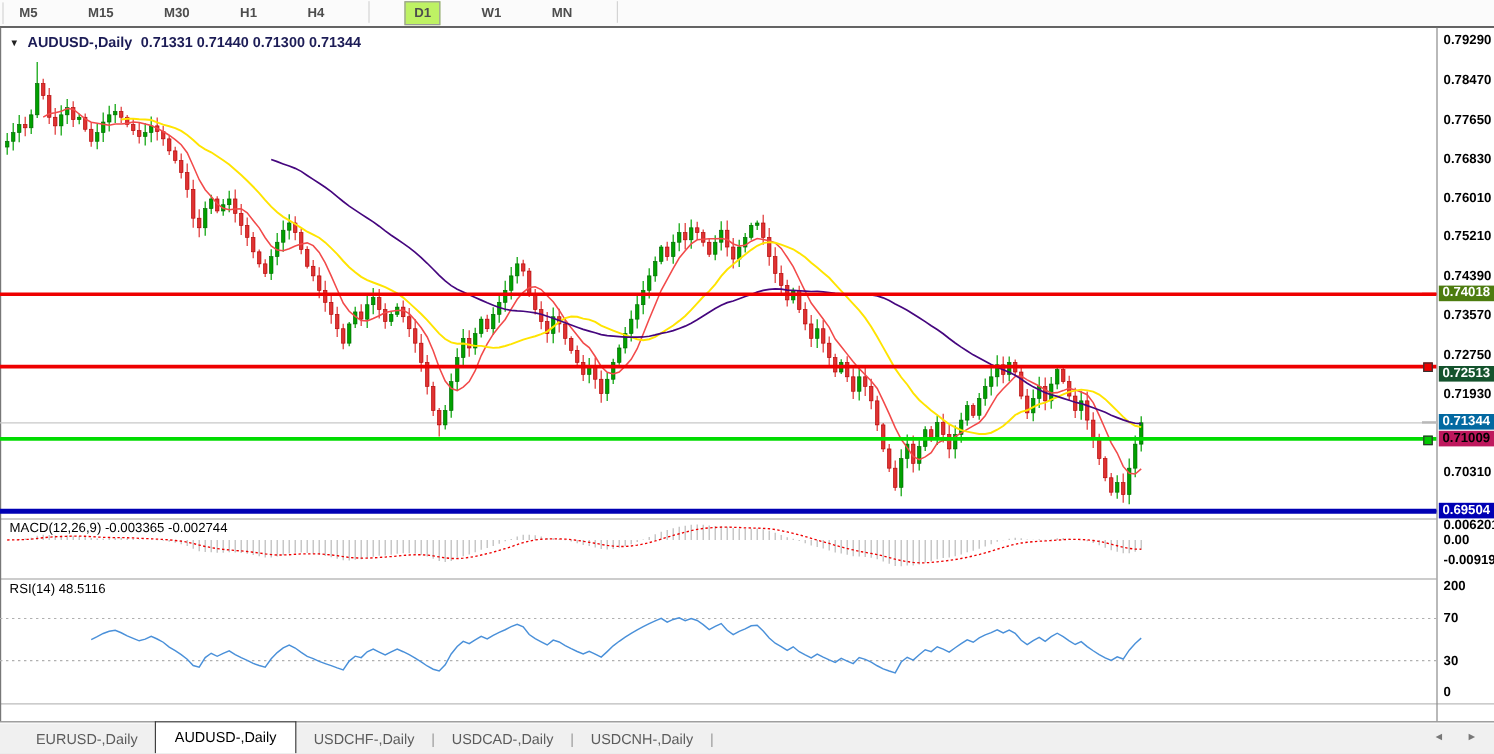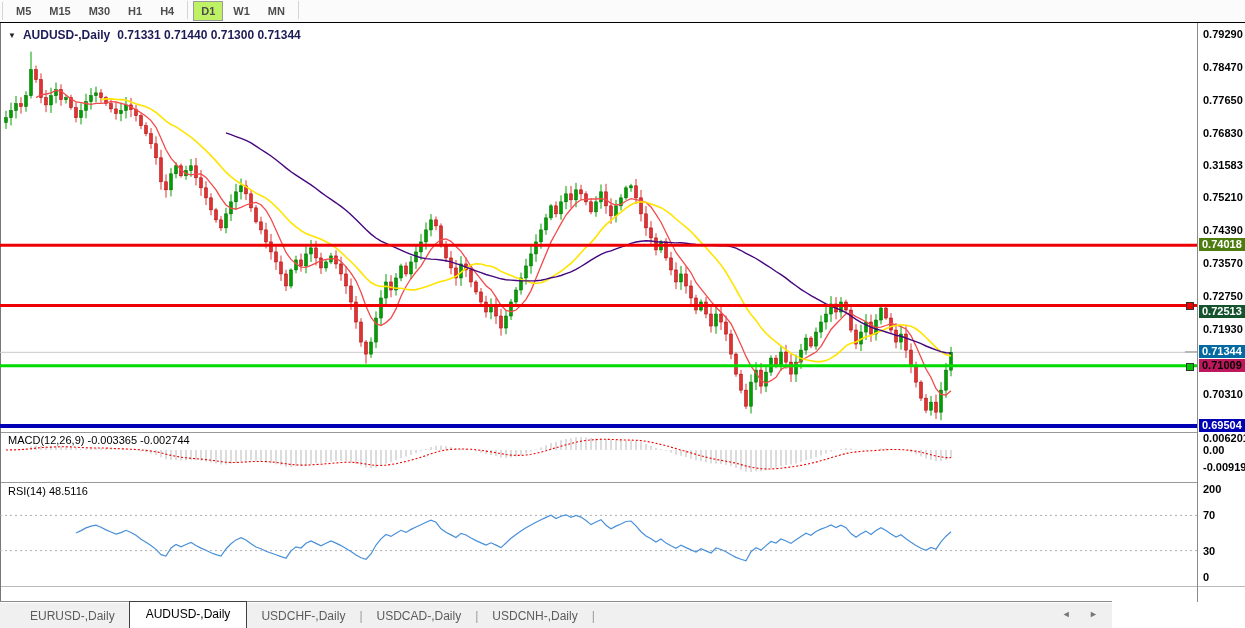--- a/index.html
+++ b/index.html
@@ -21,37 +21,37 @@
   svg.layer{position:absolute;left:0;top:0;}
   
   .axlabel{position:absolute;left:1203px;font-size:11px;font-weight:700;color:#000;
            white-space:nowrap;line-height:12px;}
   .badge{position:absolute;left:1199px;height:13px;font-size:11px;font-weight:700;
          padding:0 3px;line-height:13px;white-space:nowrap;}
   .sublabel{position:absolute;font-size:11px;color:#000;white-space:nowrap;line-height:12px;}
   .datelabel{position:absolute;font-size:11px;font-weight:600;color:#111;white-space:nowrap;top:0;}
   .dateaxis{position:absolute;left:0;top:586px;width:1245px;height:15px;background:#fff;}
   
-  .tabbar{position:absolute;left:0;top:601px;width:1112px;height:27px;background:#f0f0f0;
+  .tabbar{position:absolute;left:0;top:601px;width:1245px;height:27px;background:#f0f0f0;
           border-top:1px solid #8a8a8a;box-shadow:inset 0 1px 0 #ffffff;
           display:flex;align-items:center;}
   .tab{font-size:12px;color:#5c5c5c;padding:4px 14px;white-space:nowrap;cursor:default;}
   .tab.active{background:#ffffff;color:#000;border:1px solid #404040;border-bottom:none;
               padding:5px 16px 7px 16px;margin-top:-2px;font-weight:400;}
   .tabsep{color:#9a9a9a;font-size:12px;}
   .tabarrows{position:absolute;right:6px;top:7px;font-size:9px;color:#777;letter-spacing:8px;cursor:default;}
 </style>
 </head>
 <body>
 
 <div class="screen">
 
   <div class="toolbar">
     <div class="tbsep" style="margin-left:2px;"></div>
-    <span id="tf-slot" style="display:flex;">
+    <span id="tf-slot" style="display:flex;gap:24px;">
         <span class="tfbtn">M5</span>
         <span class="tfbtn">M15</span>
         <span class="tfbtn">M30</span>
         <span class="tfbtn">H1</span>
         <span class="tfbtn">H4</span>
         <span class="tbsep"></span>
         <span class="tfbtn active">D1</span>
         <span class="tfbtn">W1</span>
         <span class="tfbtn">MN</span>
         <span class="tbsep"></span>
@@ -653,21 +653,21 @@
       <span class="tri">▼</span>
       <span>AUDUSD-,Daily</span>
       <span>0.71331 0.71440 0.71300 0.71344</span>
     </div>
 
     <div id="axis-slot">
         <div class="axlabel" style="top:5px">0.79290</div>
         <div class="axlabel" style="top:38px">0.78470</div>
         <div class="axlabel" style="top:71px">0.77650</div>
         <div class="axlabel" style="top:104px">0.76830</div>
-        <div class="axlabel" style="top:136px">0.31583</div>
+        <div class="axlabel" style="top:136px">0.76010</div>
         <div class="axlabel" style="top:168px">0.75210</div>
         <div class="axlabel" style="top:201px">0.74390</div>
         <div class="axlabel" style="top:234px">0.73570</div>
         <div class="axlabel" style="top:267px">0.72750</div>
         <div class="axlabel" style="top:300px">0.71930</div>
         <div class="axlabel" style="top:365px">0.70310</div>
         <div class="badge" style="top:215px;background:#4d7c0f;color:#ffffff">0.74018</div>
         <div style="position:absolute;left:1185px;top:221px;width:12px;height:2px;background:#ee0000;"></div>
         <div class="badge" style="top:282px;background:#14532d;color:#ffffff">0.72513</div>
         <div style="position:absolute;left:1186px;top:279px;width:6px;height:6px;background:#ee0000;border:1px solid #333;"></div>

